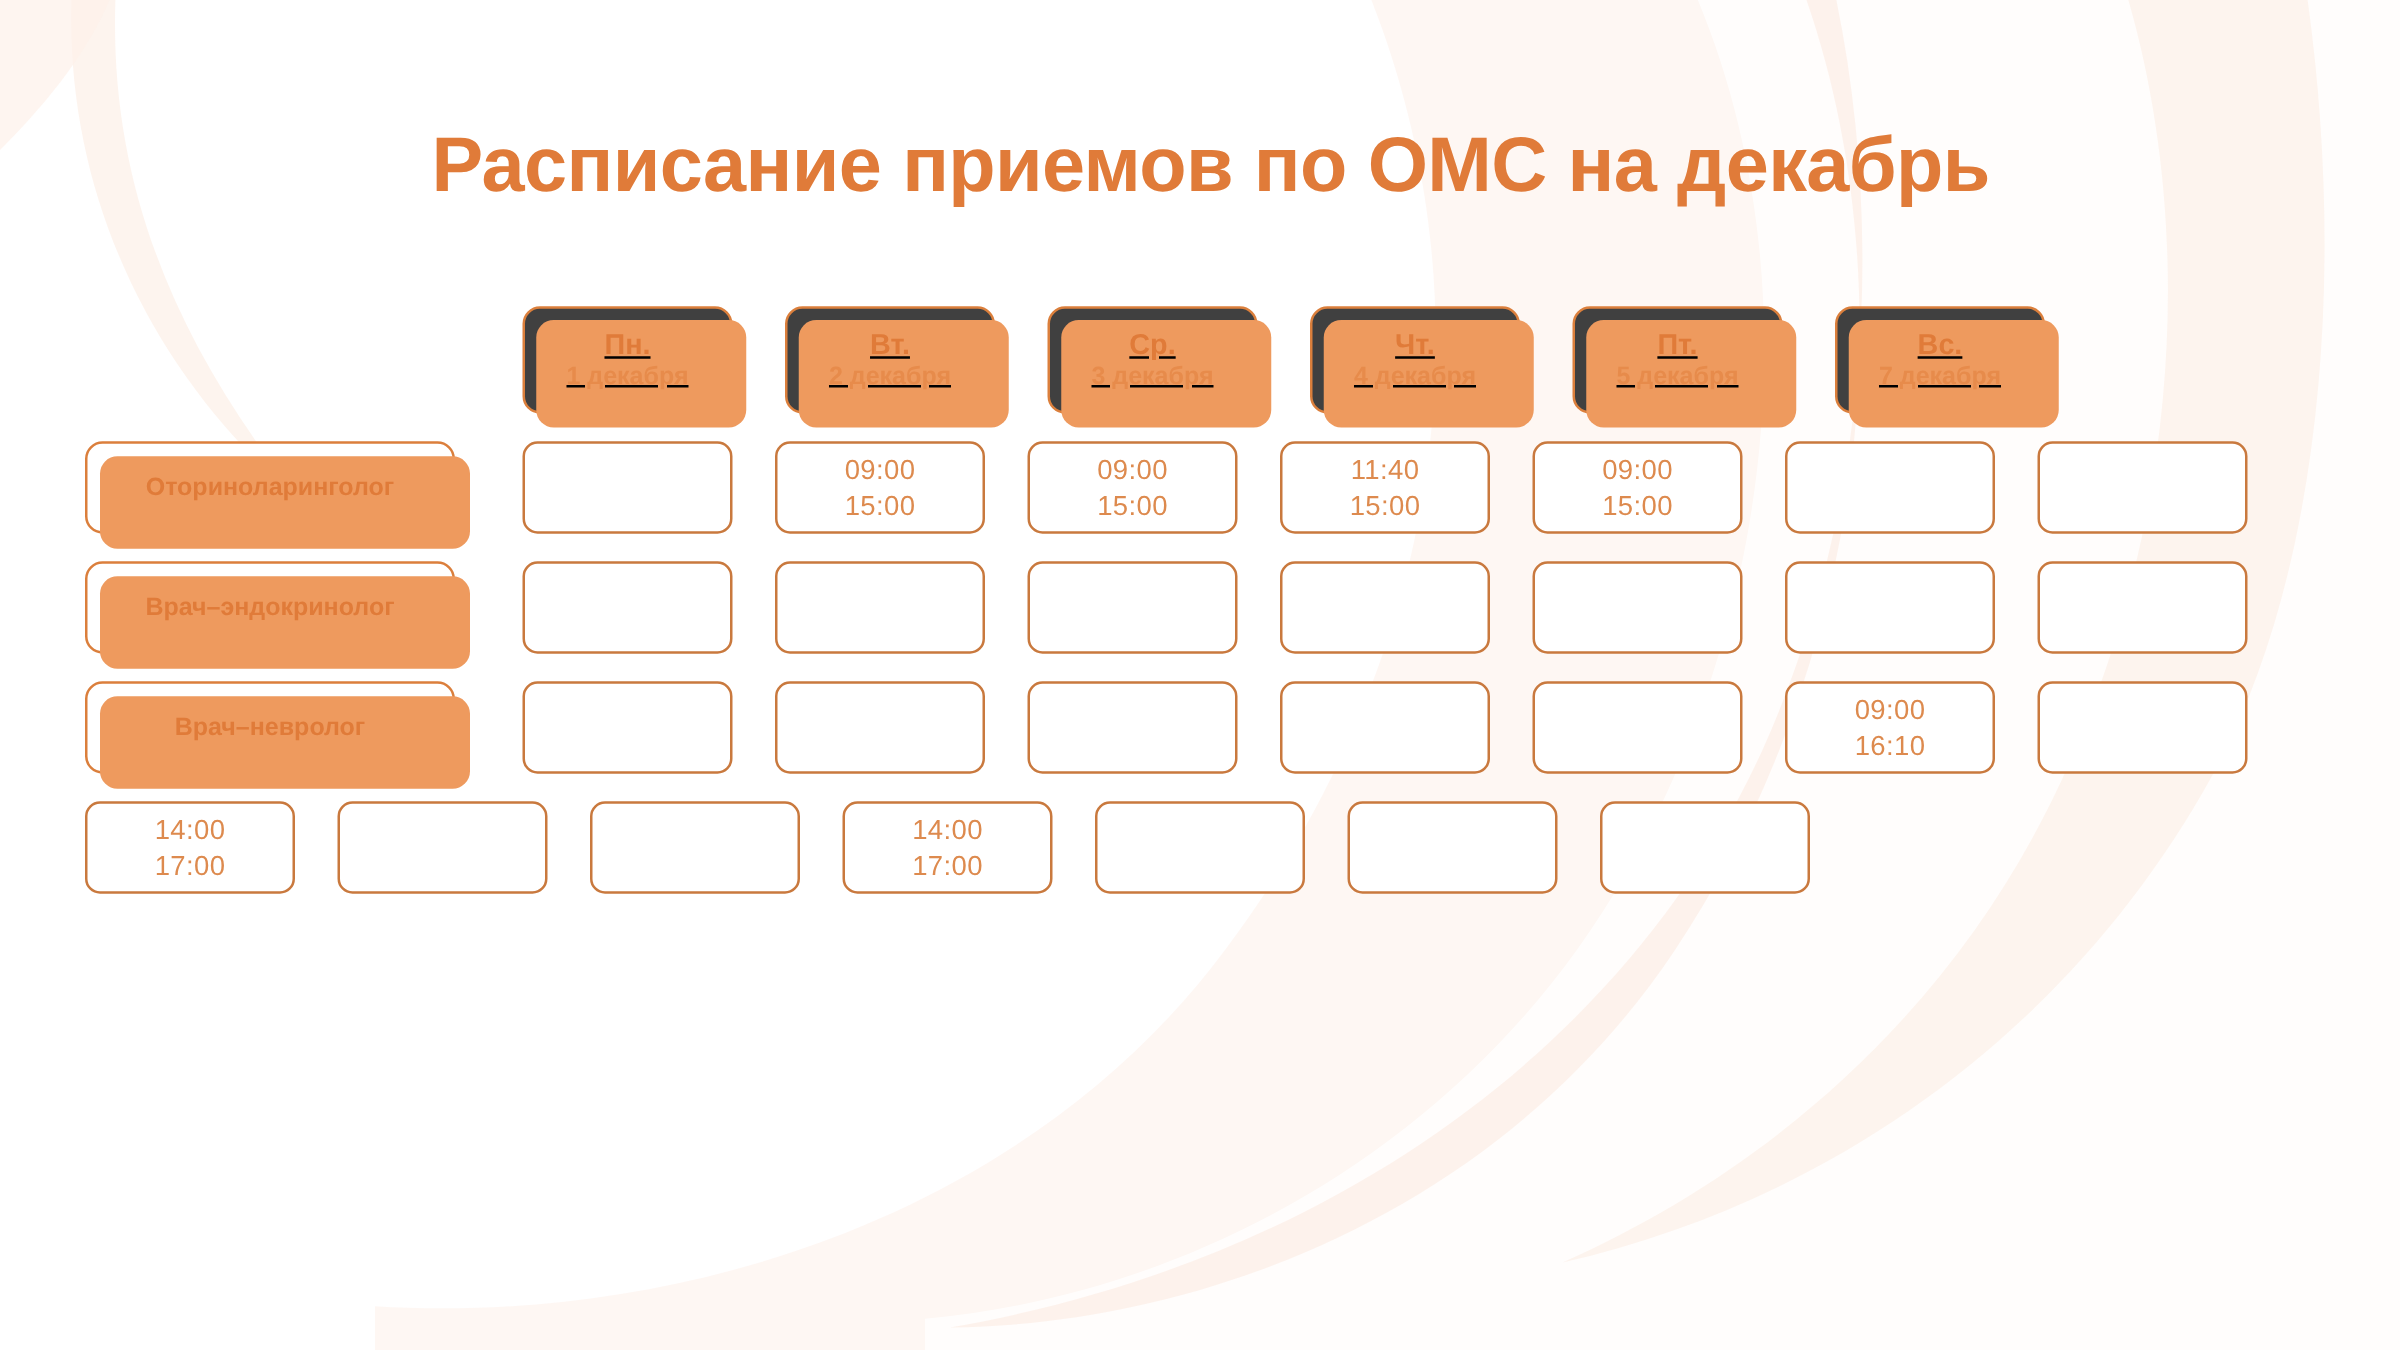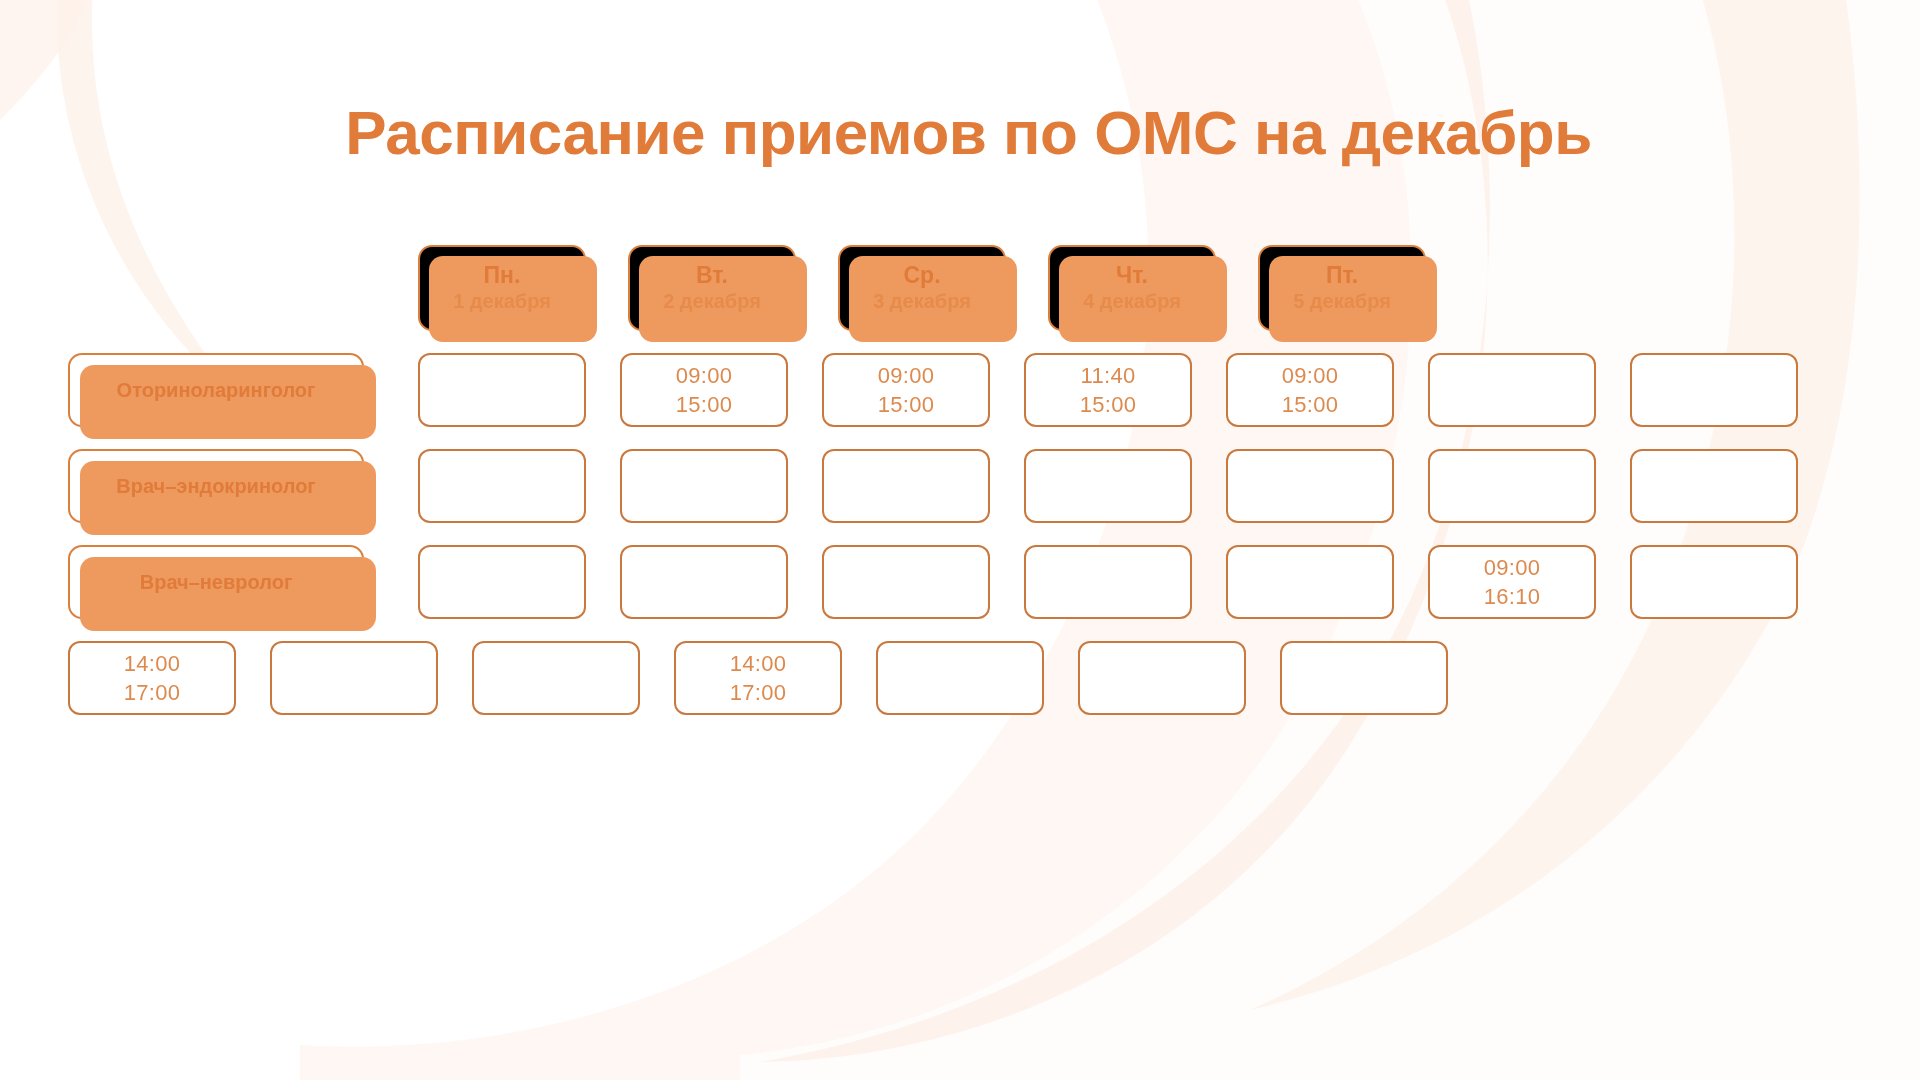--- a/index.html
+++ b/index.html
@@ -77,29 +77,30 @@
   .corner-spacer { height: 86px; }
 
   
   .days { display: flex; gap: 42px; }
 
   .day-card {
     position: relative;
     width: 168px;
     height: 86px;
     flex: 0 0 168px;
-    background: #000000;
+    background: #404040;
     border: 2.5px solid #DB7F3C;
     border-radius: 14px;
     display: flex;
     flex-direction: column;
     align-items: center;
     justify-content: center;
     text-align: center;
     z-index: 2;
+    text-decoration: underline;
   }
   .day-card::after {
     content: "";
     position: absolute;
     top: 9px;
     left: 9px;
     width: 168px;
     height: 86px;
     background: #EE9A5E;
     border-radius: 14px;
@@ -212,20 +213,24 @@
             <div class="day-date">3 декабря</div>
           </div>
           <div class="day-card">
             <div class="day-dow">Чт.</div>
             <div class="day-date">4 декабря</div>
           </div>
           <div class="day-card">
             <div class="day-dow">Пт.</div>
             <div class="day-date">5 декабря</div>
           </div>
+          <div class="day-card">
+            <div class="day-dow">Вс.</div>
+            <div class="day-date">7 декабря</div>
+          </div>
         </div>
     </div>
 
     <div id="body-rows">
         <div class="row">
           <div class="label-col">
             <div class="spec-card">
               <span class="spec-text">Оториноларинголог</span>
             </div>
           </div>

